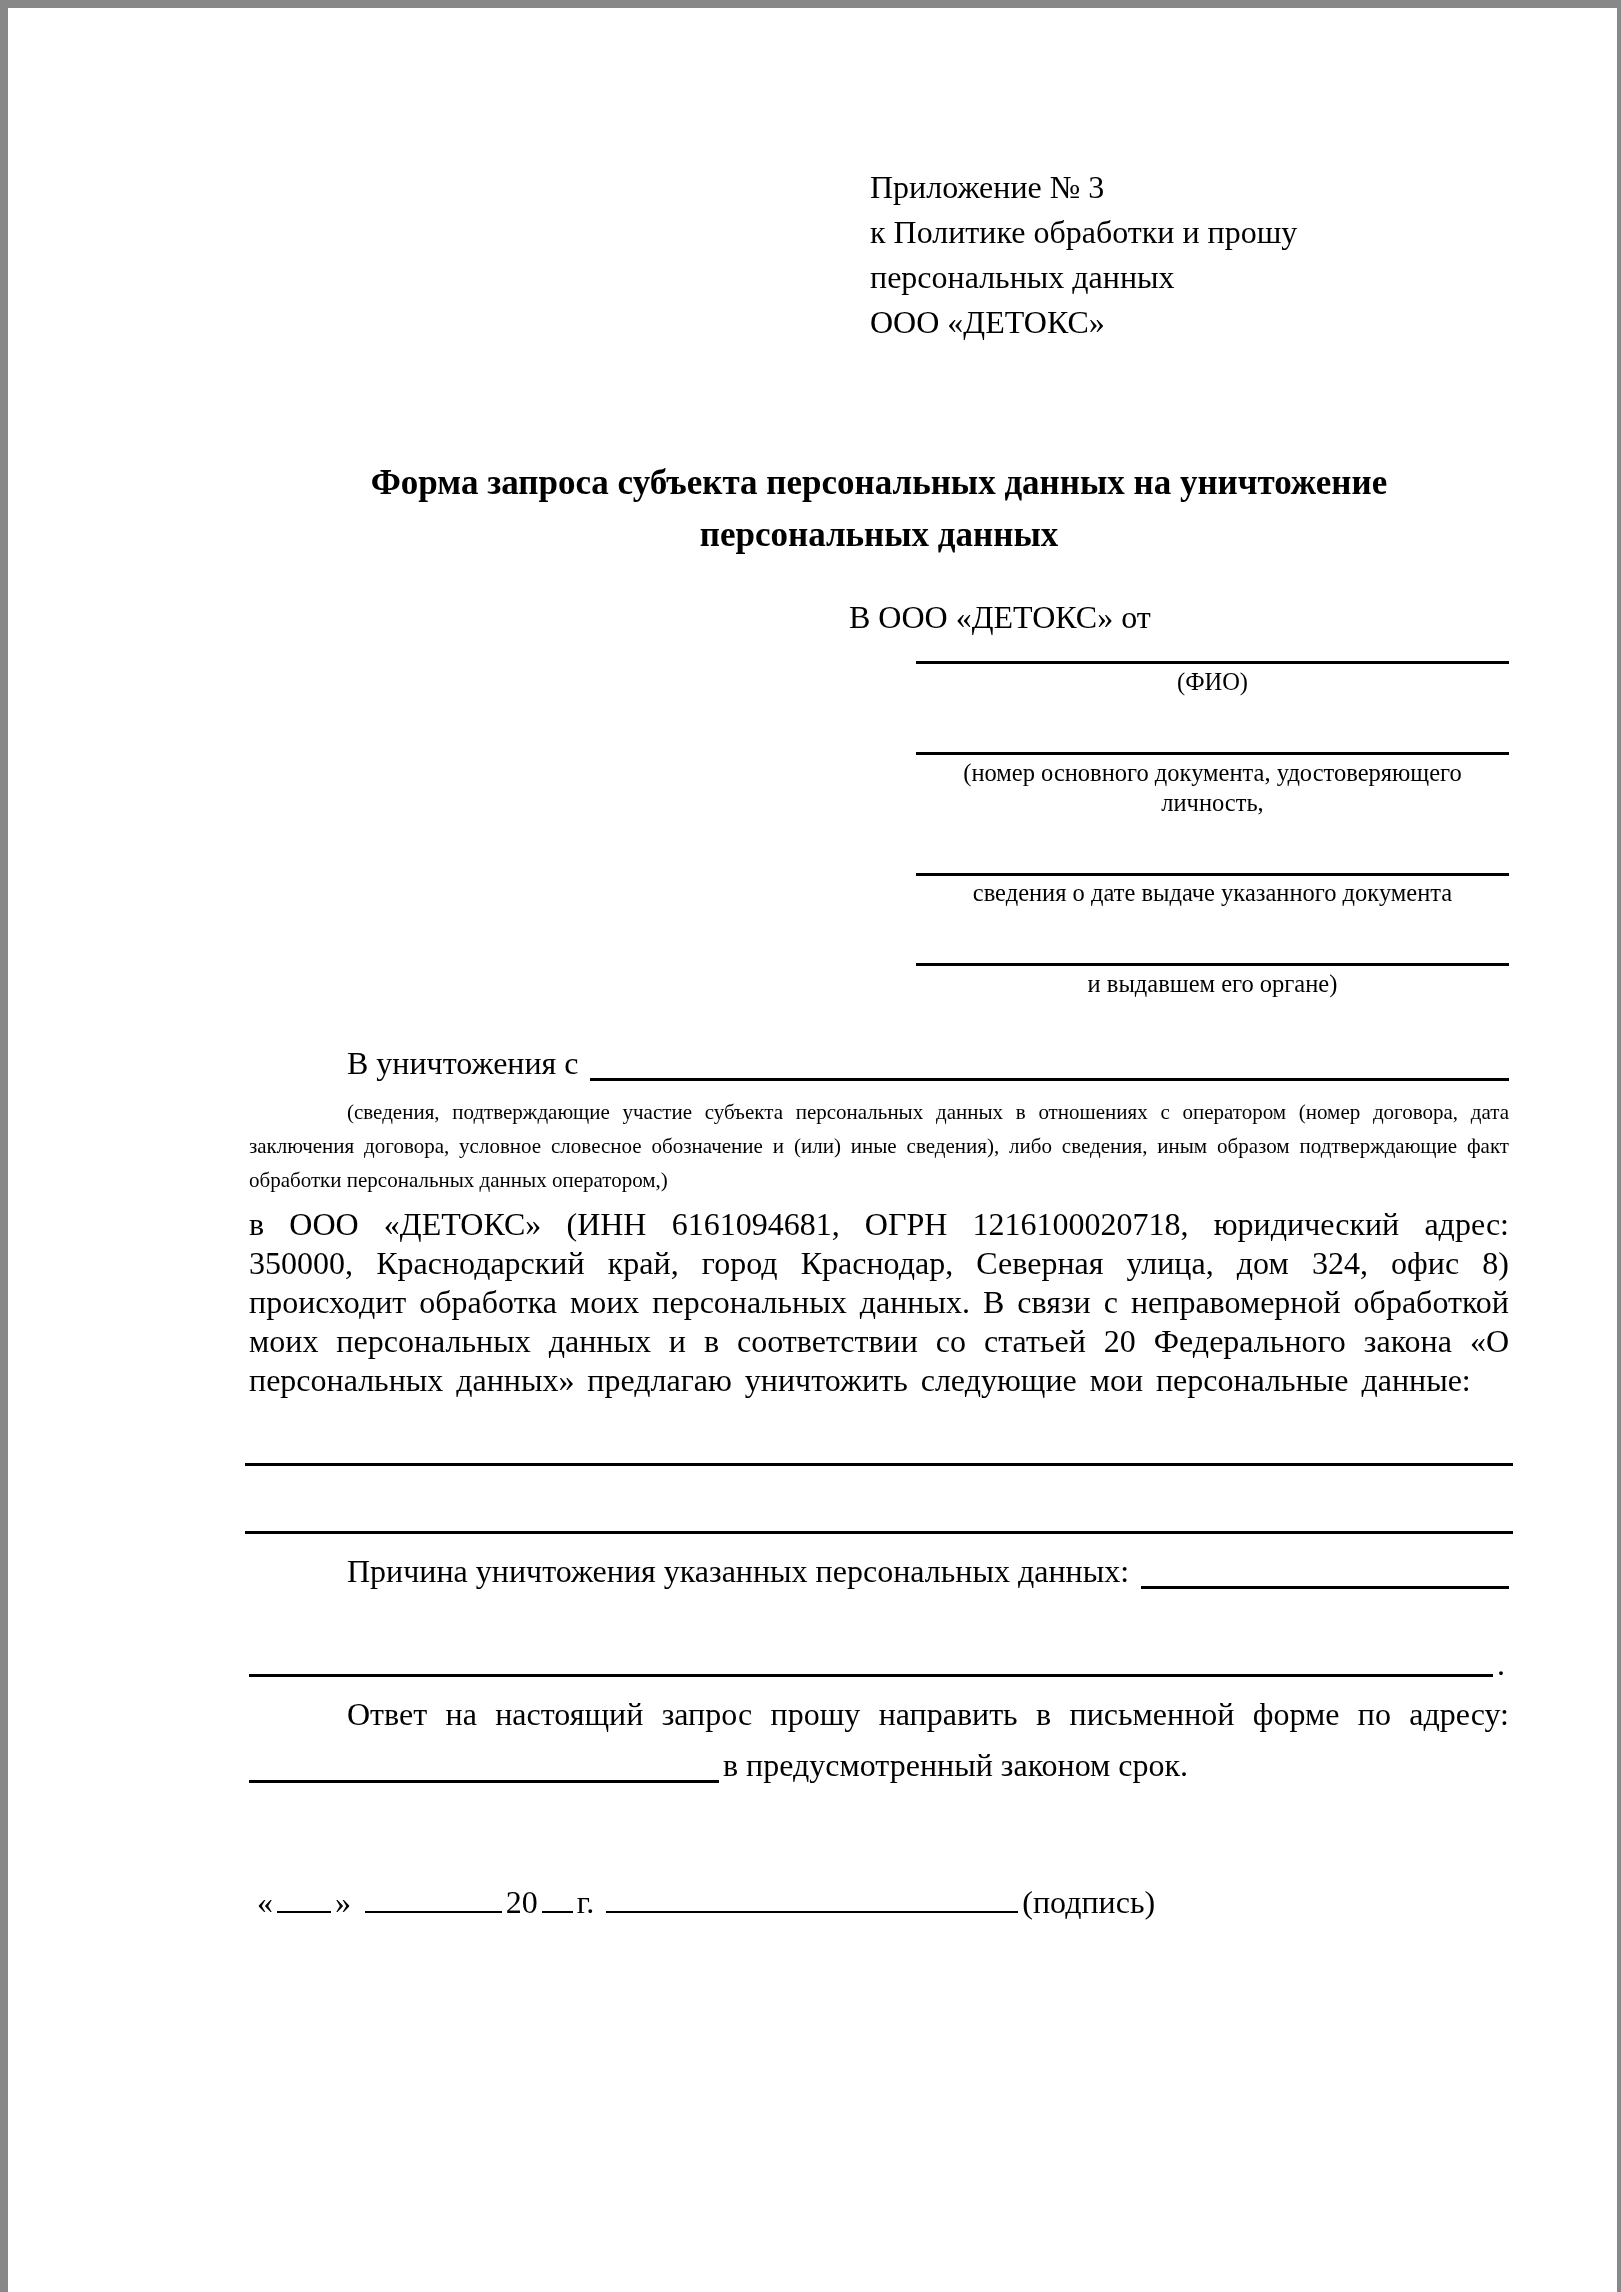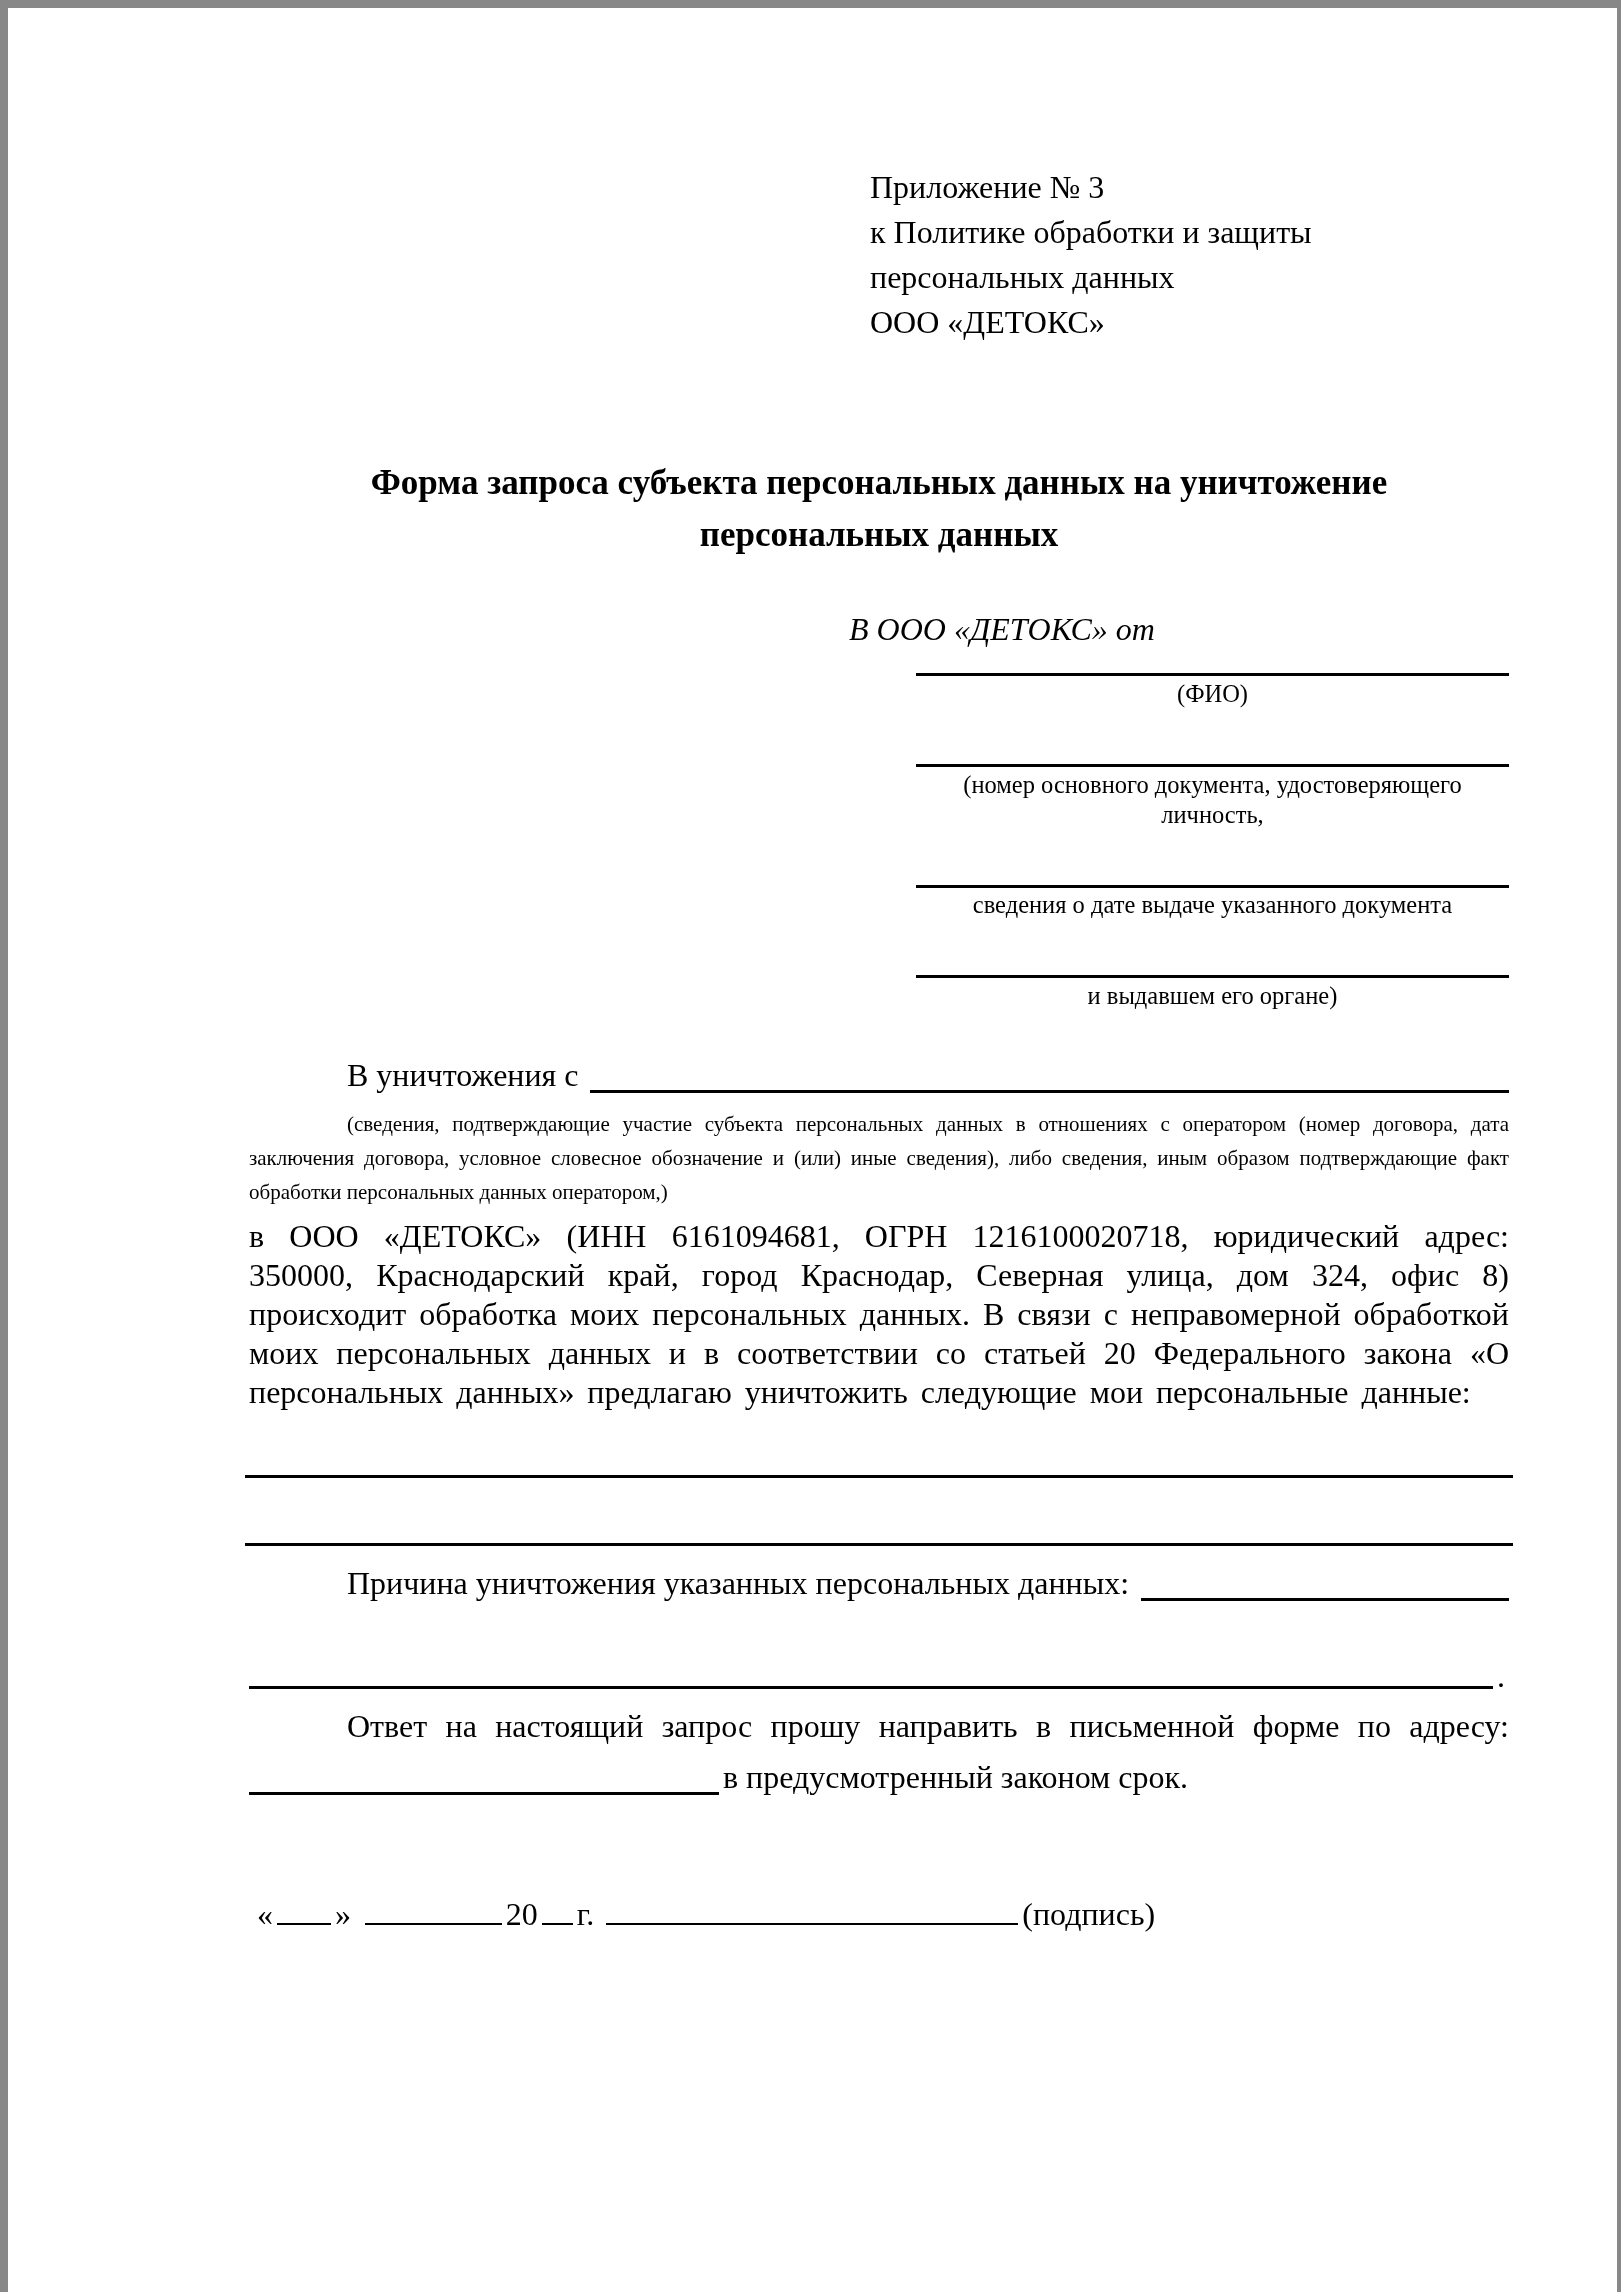--- a/index.html
+++ b/index.html
@@ -23,21 +23,21 @@
   
   .doc-title {
     margin-top:104px;
     text-align:center;
     font-weight:bold;
     font-size:35px;
     line-height:44px;
   }
 
   
-  .addressee { margin-top:41px; margin-left:600px; white-space:nowrap;font-style:italic; }
+  .addressee { margin-top:29px; margin-left:600px; white-space:nowrap; }
 
   
   .fillcol { margin-left:667px; }
   .rule { height:0; border-bottom:3.9px solid #000; }
   .fillcol .rule.first { margin-top:7.8px; }
   .fillcol .rule.next  { margin-top:43px; }
   .cap {
     text-align:center;
     font-size:24.5px;
     line-height:30px;
@@ -94,21 +94,21 @@
   .dategrp, .signgrp { white-space:nowrap; }
 </style>
 </head>
 <body>
 
 <div class="page">
   <div class="content">
 
     <div class="hdr">
       <div>Приложение № 3</div>
-      <div>к Политике обработки и защиты</div>
+      <div>к Политике обработки и прошу</div>
       <div>персональных данных</div>
       <div>ООО «ДЕТОКС»</div>
     </div>
 
     <div class="doc-title">
       <div>Форма запроса субъекта персональных данных на уничтожение</div>
       <div>персональных данных</div>
     </div>
 
     <div class="addressee">В ООО «ДЕТОКС» от</div>

